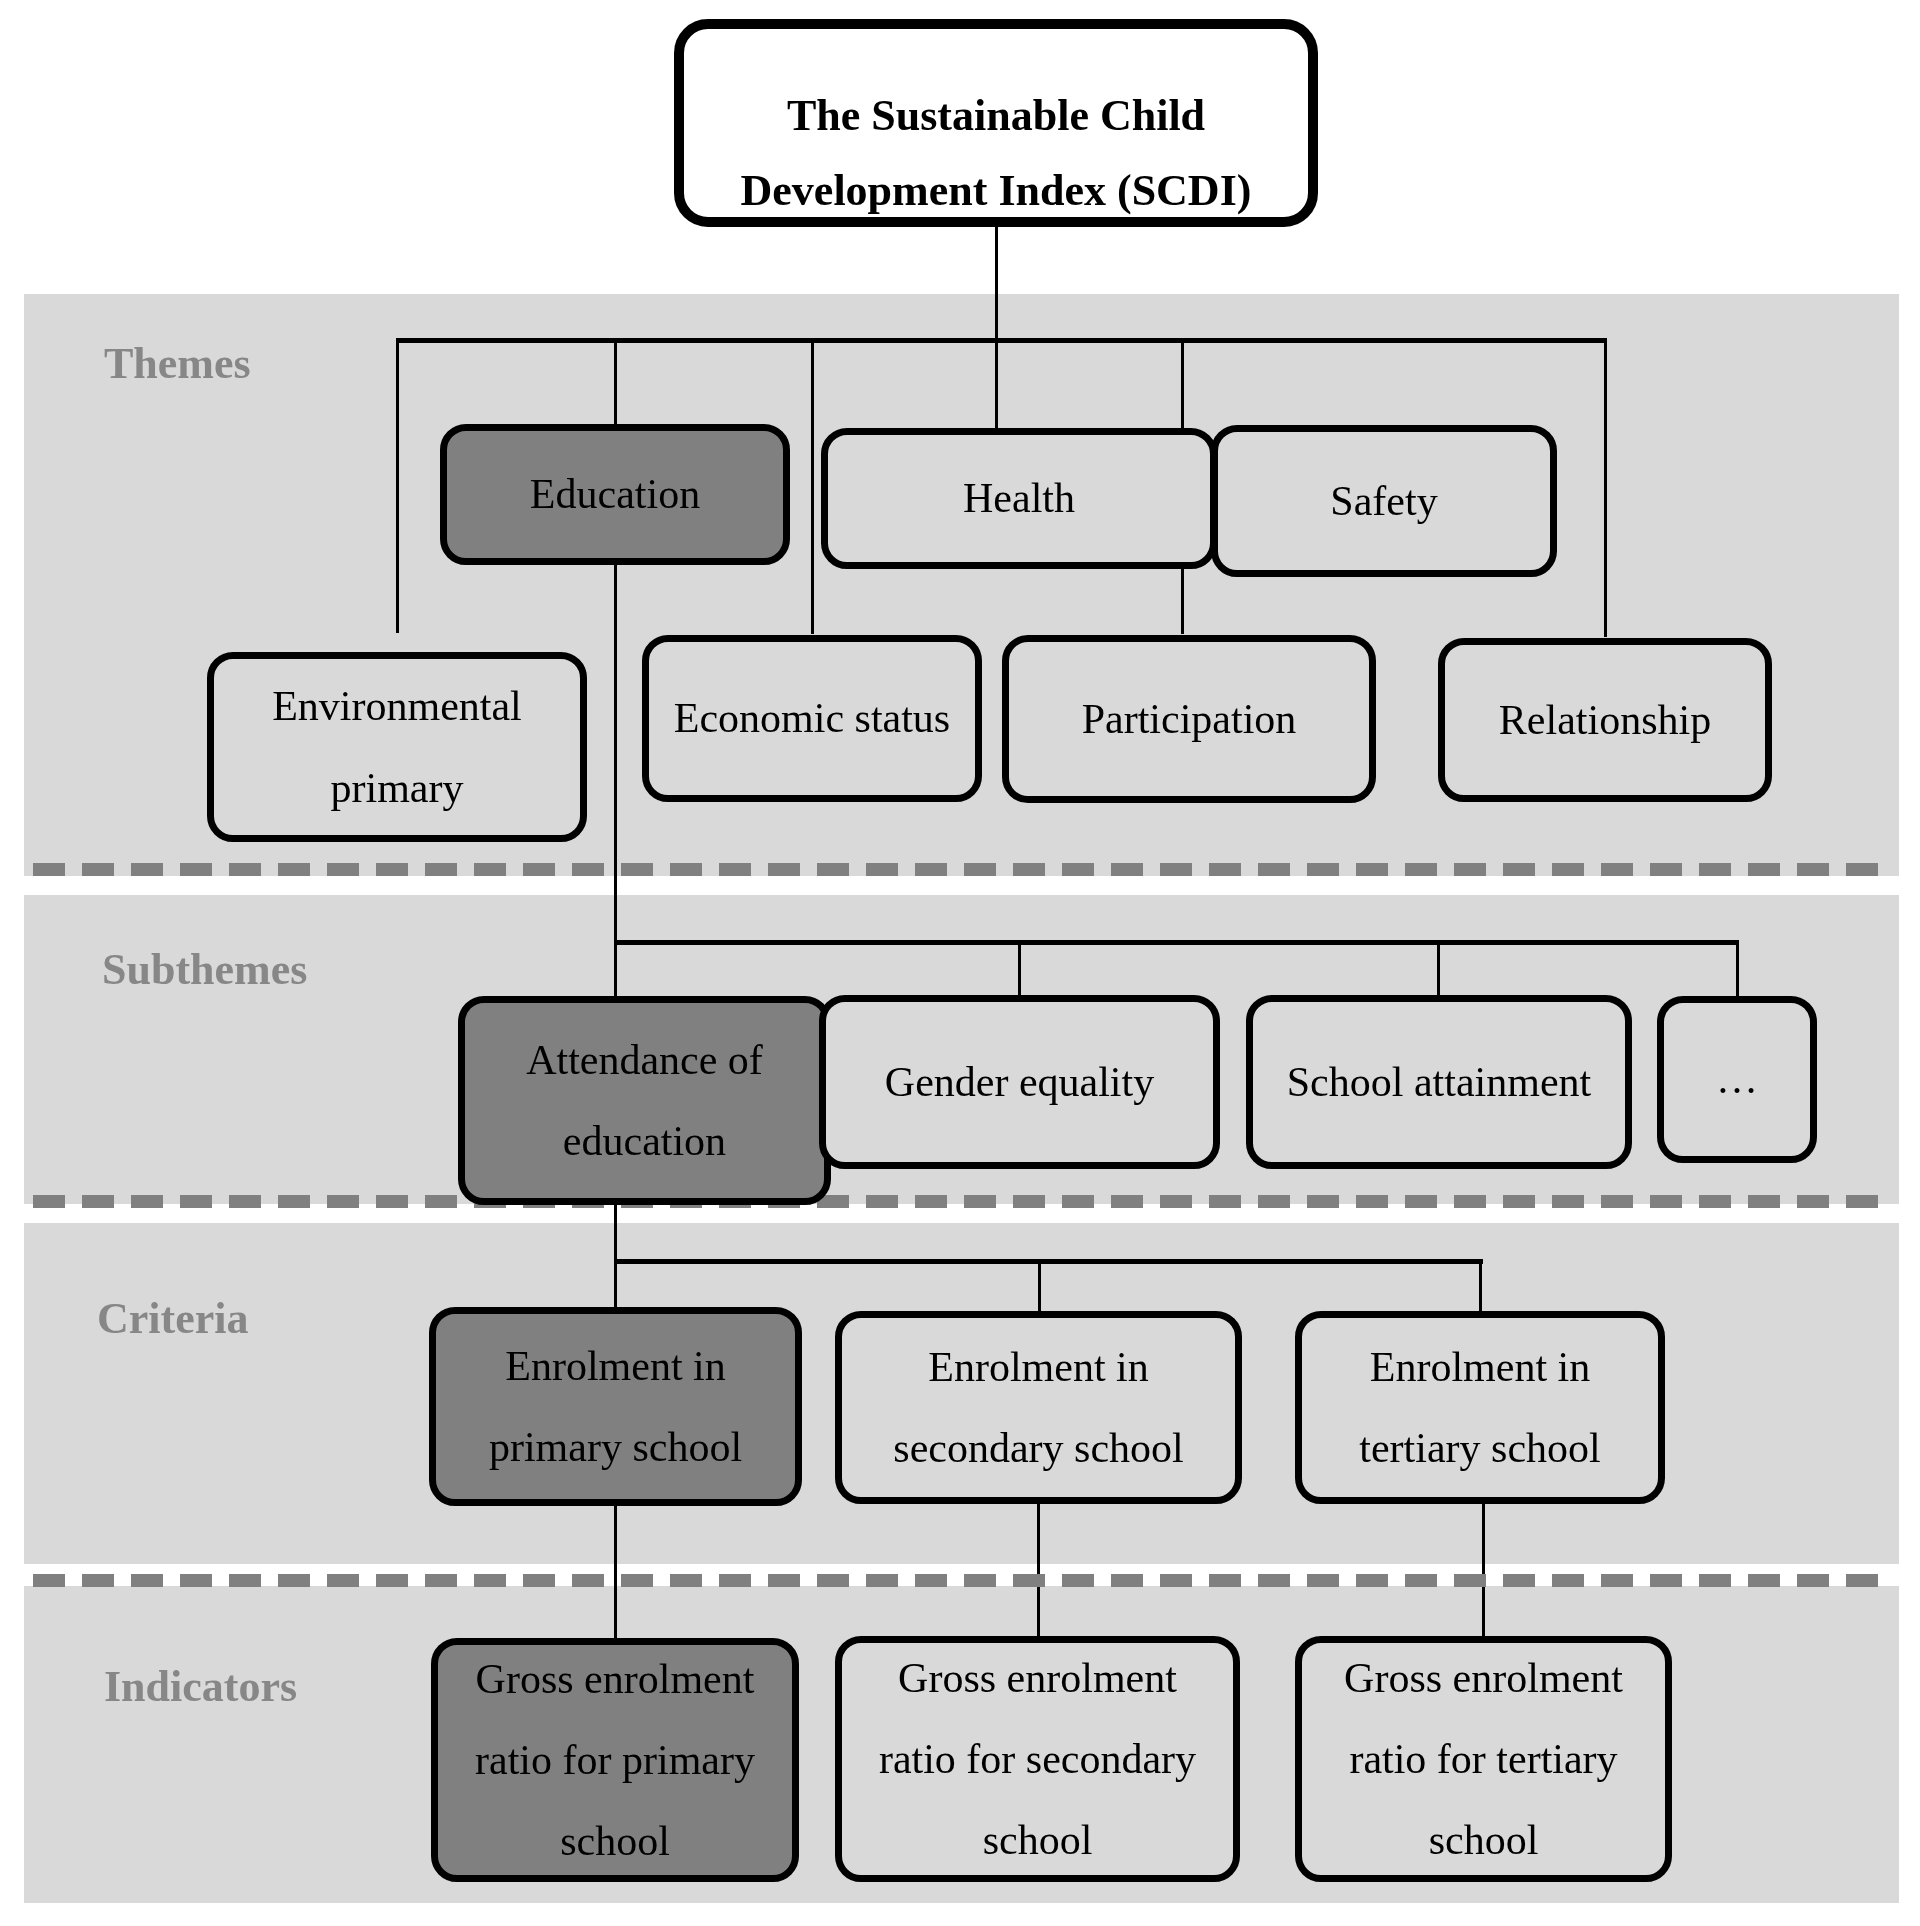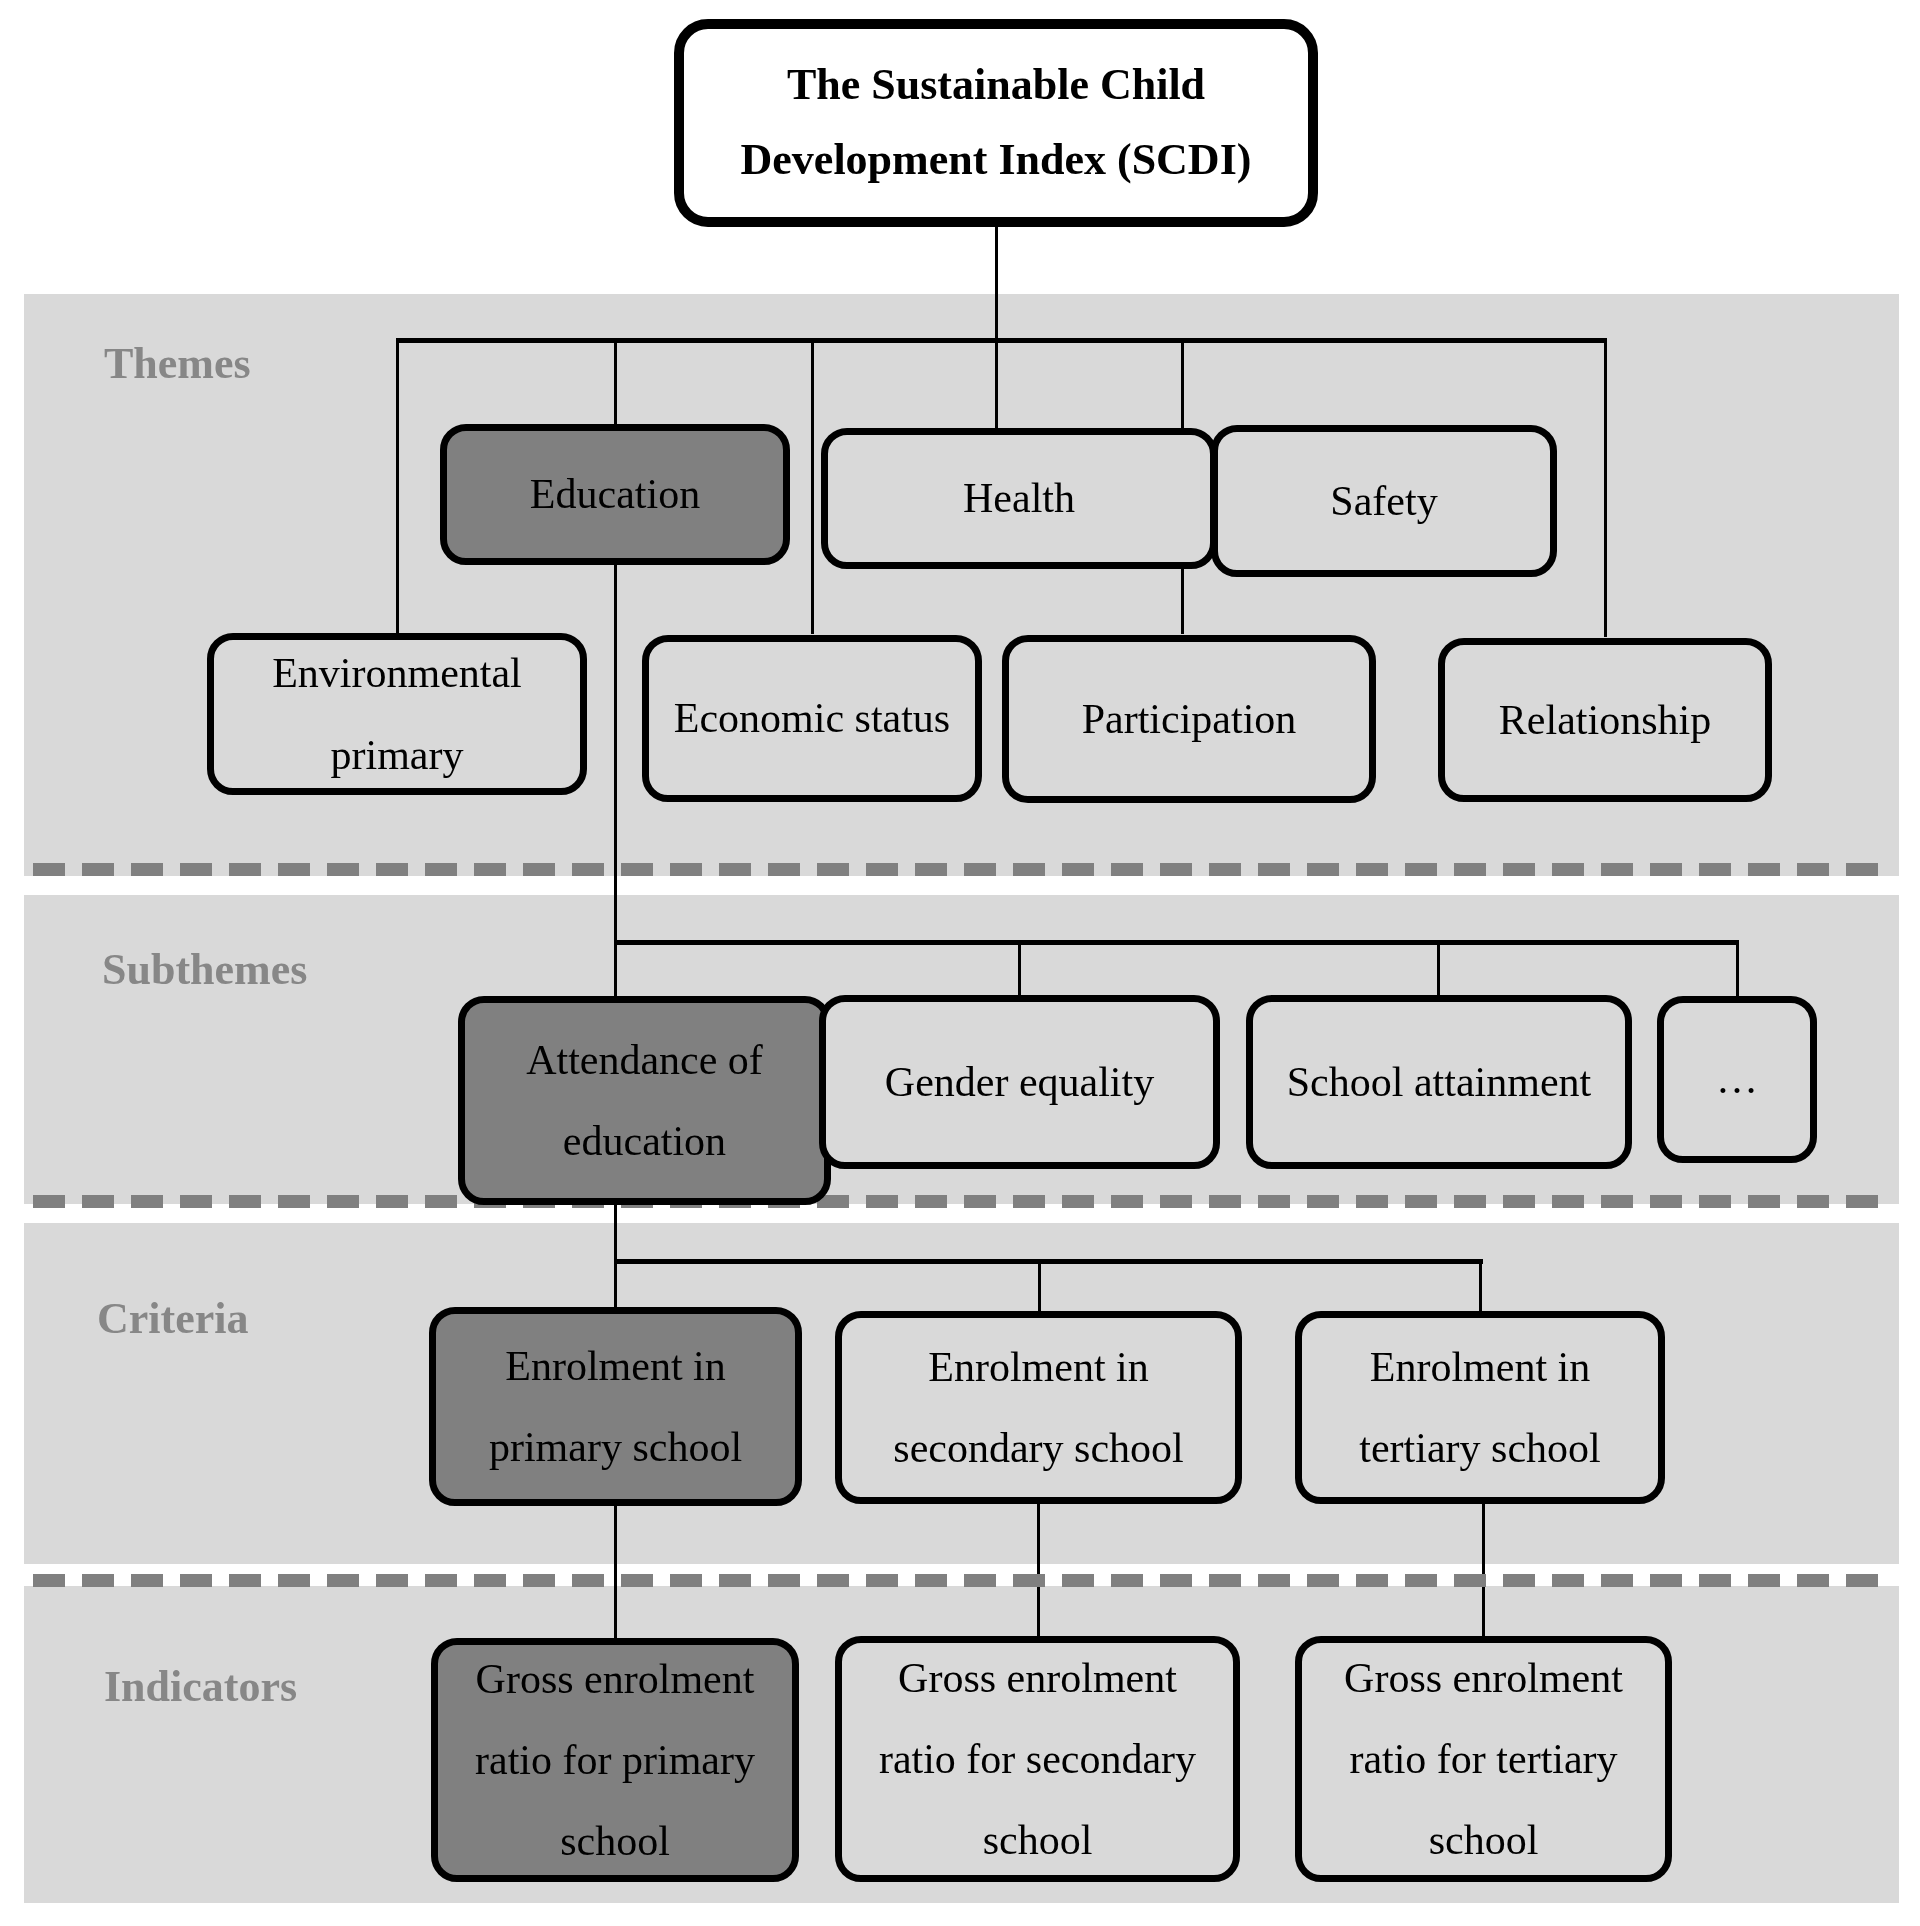--- a/index.html
+++ b/index.html
@@ -65,21 +65,21 @@
   .box .line { display: block; white-space: nowrap; }
   #root-box {
     position: absolute;
     box-sizing: border-box;
     border: 10.4px solid #000000;
     border-radius: 34px;
     background: #ffffff;
     display: flex;
     flex-direction: column;
     align-items: center;
-    justify-content: center;
+    justify-content: flex-end;
     gap: 24px;
     text-align: center;
     font-size: 44px;
     font-weight: bold;
     line-height: 1.15;
     z-index: 4;
   }
 </style>
 </head>
 <body>
@@ -130,21 +130,21 @@
 
   <div class="box dark" style="left:440px; top:424px; width:350px; height:141px;">
     <span class="line">Education</span>
   </div>
   <div class="box" style="left:821px; top:428px; width:396px; height:141px;">
     <span class="line">Health</span>
   </div>
   <div class="box" style="left:1211px; top:425px; width:346px; height:152px;">
     <span class="line">Safety</span>
   </div>
-  <div class="box" style="left:207px; top:633px; width:380px; height:162px;">
+  <div class="box" style="left:207px; top:652px; width:380px; height:190px;">
     <span class="line">Environmental</span>
     <span class="line">primary</span>
   </div>
   <div class="box" style="left:642px; top:635px; width:340px; height:167px;">
     <span class="line">Economic status</span>
   </div>
   <div class="box" style="left:1002px; top:635px; width:374px; height:168px;">
     <span class="line">Participation</span>
   </div>
   <div class="box" style="left:1438px; top:638px; width:334px; height:164px;">

